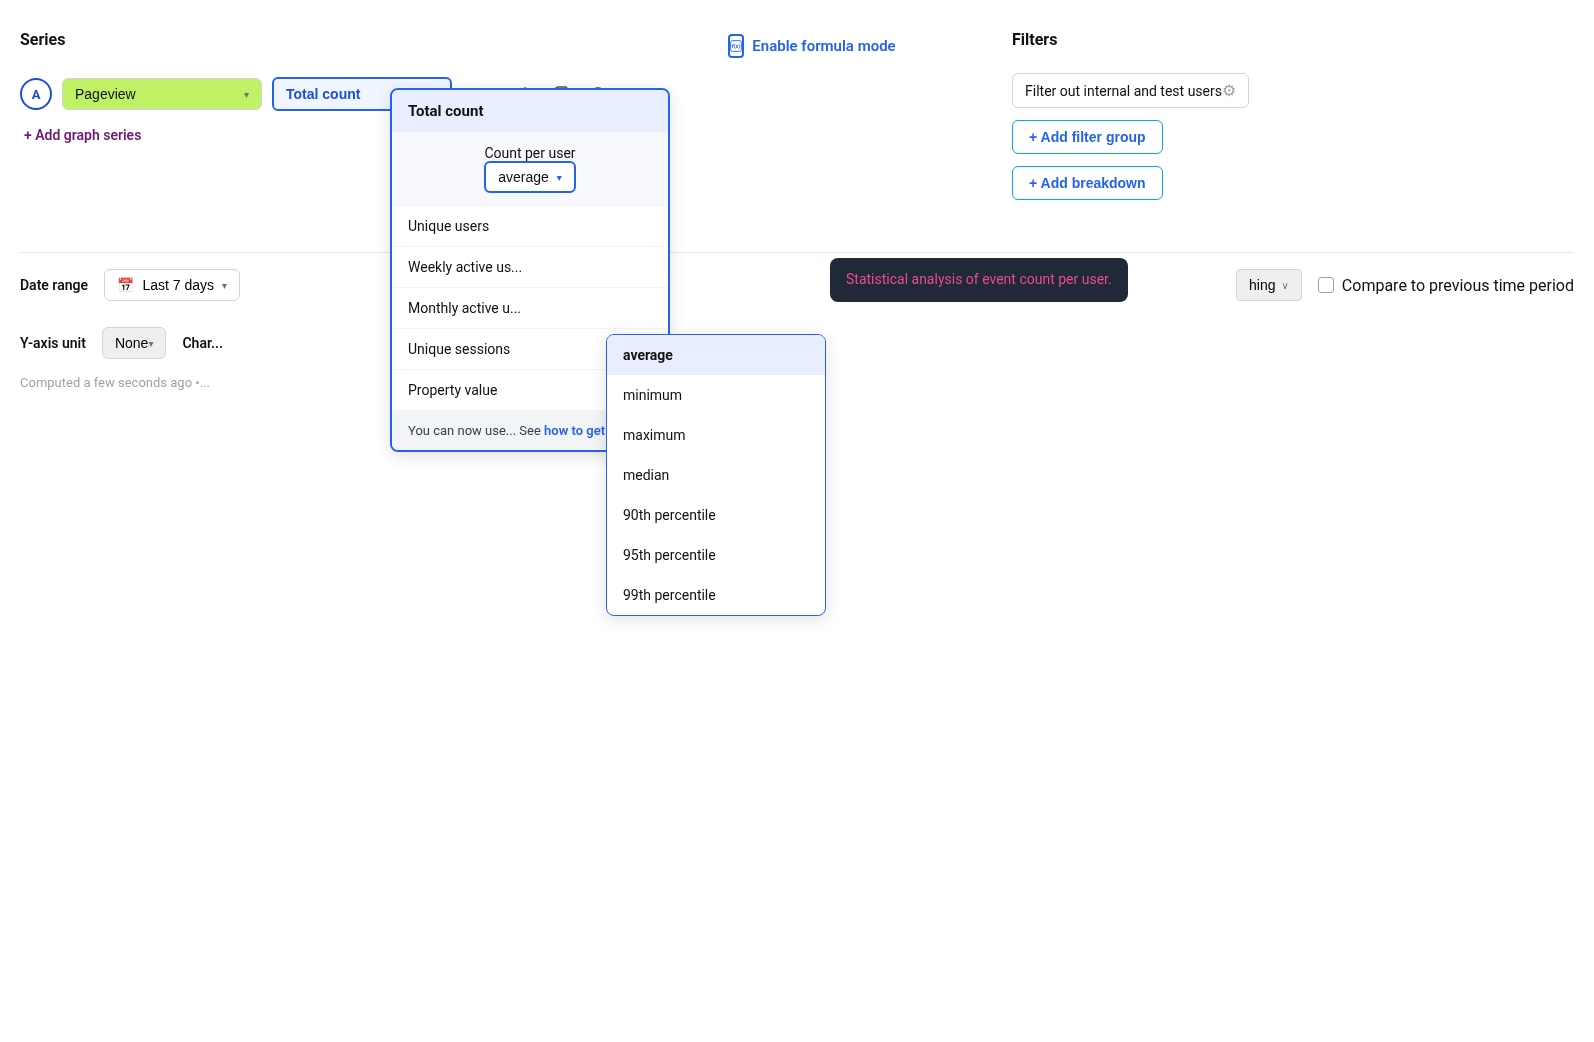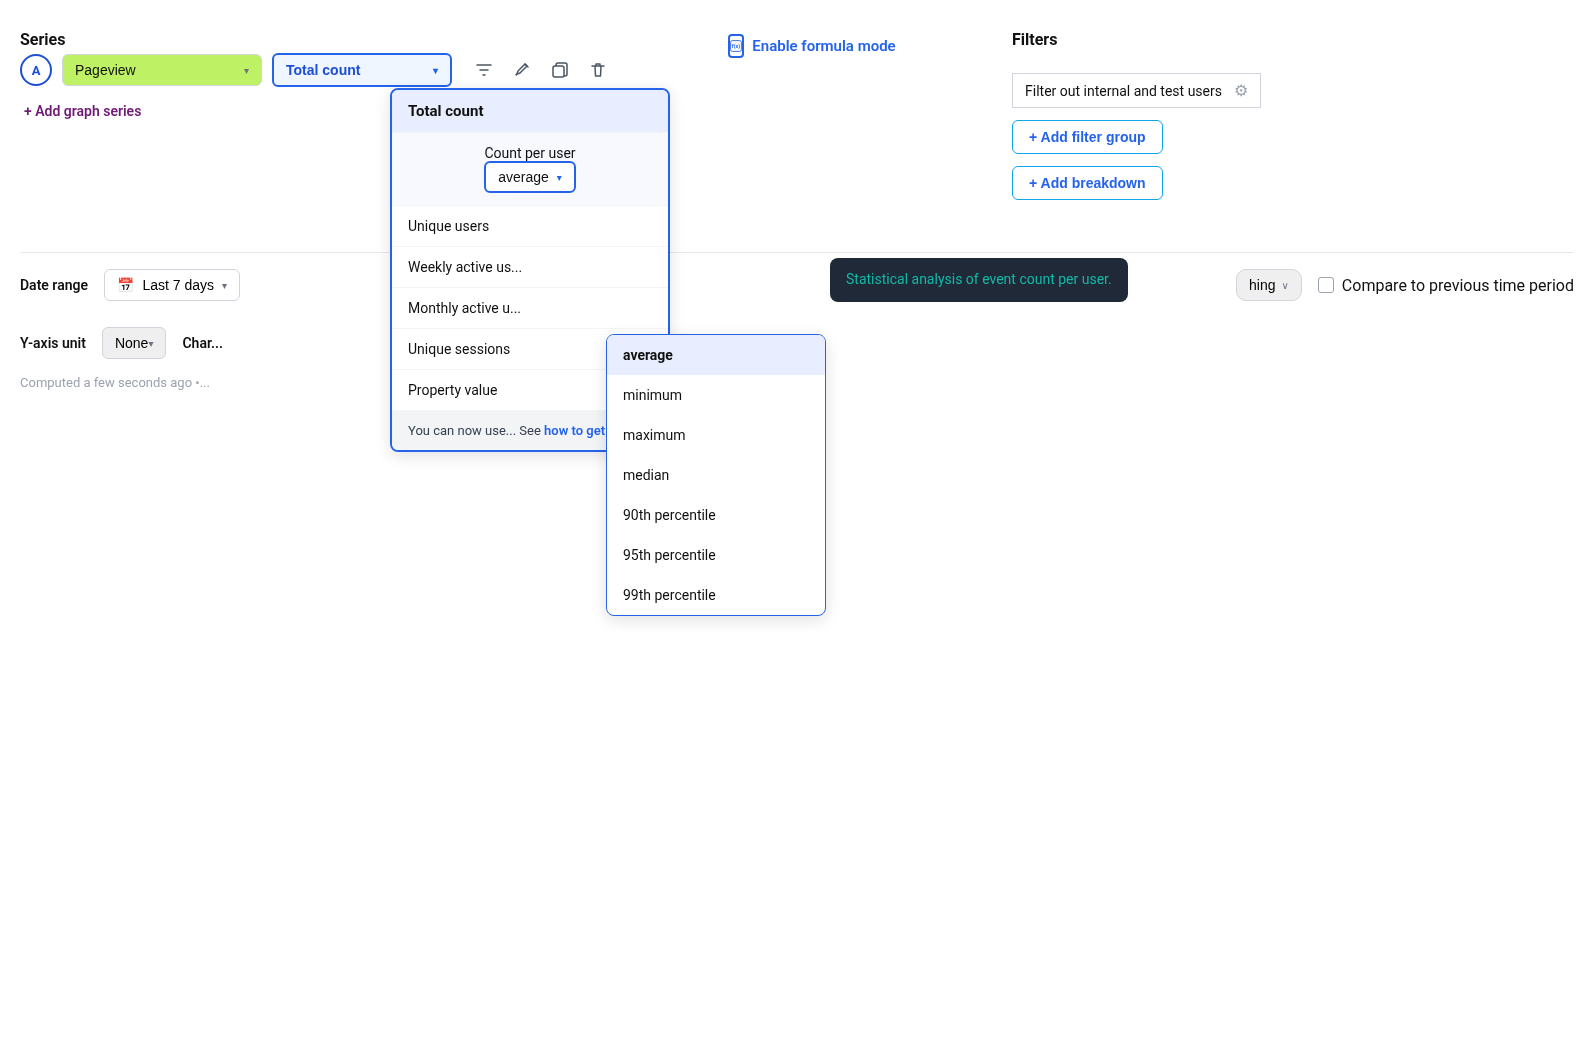--- a/index.html
+++ b/index.html
@@ -26,21 +26,21 @@
       padding: 10px 0 20px 0;
     }
 
     .series-panel {
       flex: 0 0 420px;
     }
 
     .series-title {
       font-size: 16px;
       font-weight: 700;
-      margin-bottom: 4px;
+      margin-bottom: 28px;
     }
 
     .series-row {
       display: flex;
       align-items: center;
       gap: 10px;
       margin-bottom: 16px;
     }
 
     .series-badge {
@@ -158,23 +158,23 @@
 
     .filters-title {
       font-size: 16px;
       font-weight: 700;
       margin-bottom: 24px;
     }
 
     .filter-tag {
       display: flex;
       align-items: center;
-      gap: 12px;
+      gap: 0;
       border: 1px solid #d1d5db;
-      border-radius: 0;
+      border-radius: 6px;
       padding: 7px 12px;
       background: #fff;
       font-size: 14px;
       width: fit-content;
       margin-bottom: 12px;
     }
 
     .gear-icon {
       color: #9ca3af;
       font-size: 16px;
@@ -285,21 +285,21 @@
       background: #e8eeff;
       font-weight: 700;
     }
 
     
     .tooltip {
       position: absolute;
       top: 258px;
       left: 830px;
       background: #1f2937;
-      color: #14b8a6;
+      color: #ec4899;
       padding: 12px 16px;
       border-radius: 8px;
       font-size: 14px;
       max-width: 340px;
       z-index: 300;
       line-height: 1.4;
     }
 
     
     .bottom-section {
@@ -335,21 +335,21 @@
     .calendar-icon {
       font-size: 14px;
       color: #4b5563;
     }
 
     .smoothing-dropdown {
       display: flex;
       align-items: center;
       gap: 6px;
       border: 1px solid #d1d5db;
-      border-radius: 10px;
+      border-radius: 4px;
       padding: 7px 12px;
       cursor: pointer;
       font-size: 14px;
       margin-left: auto;
     }
 
     .compare-checkbox {
       display: flex;
       align-items: center;
       gap: 8px;

